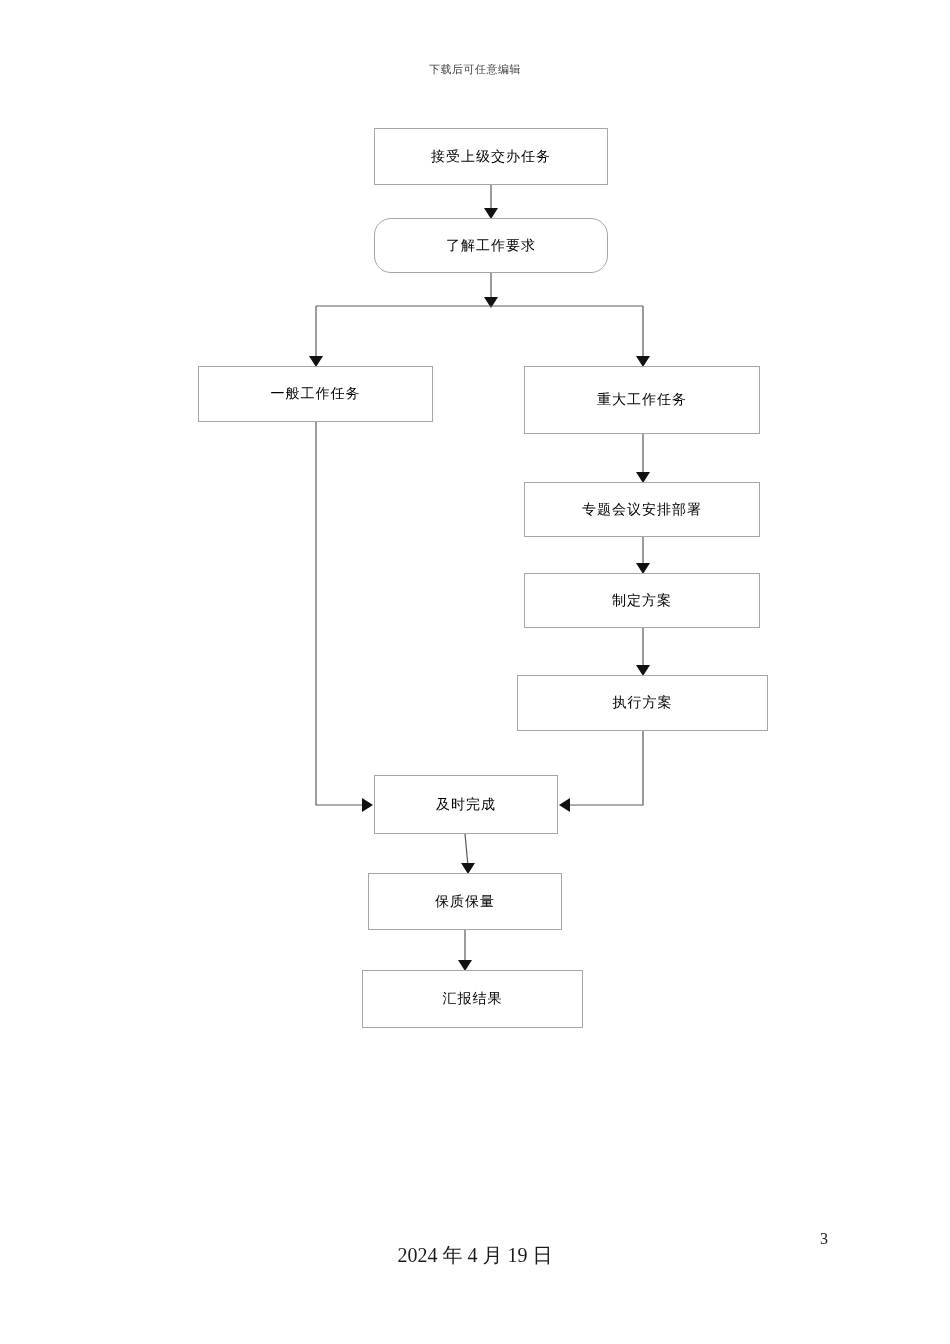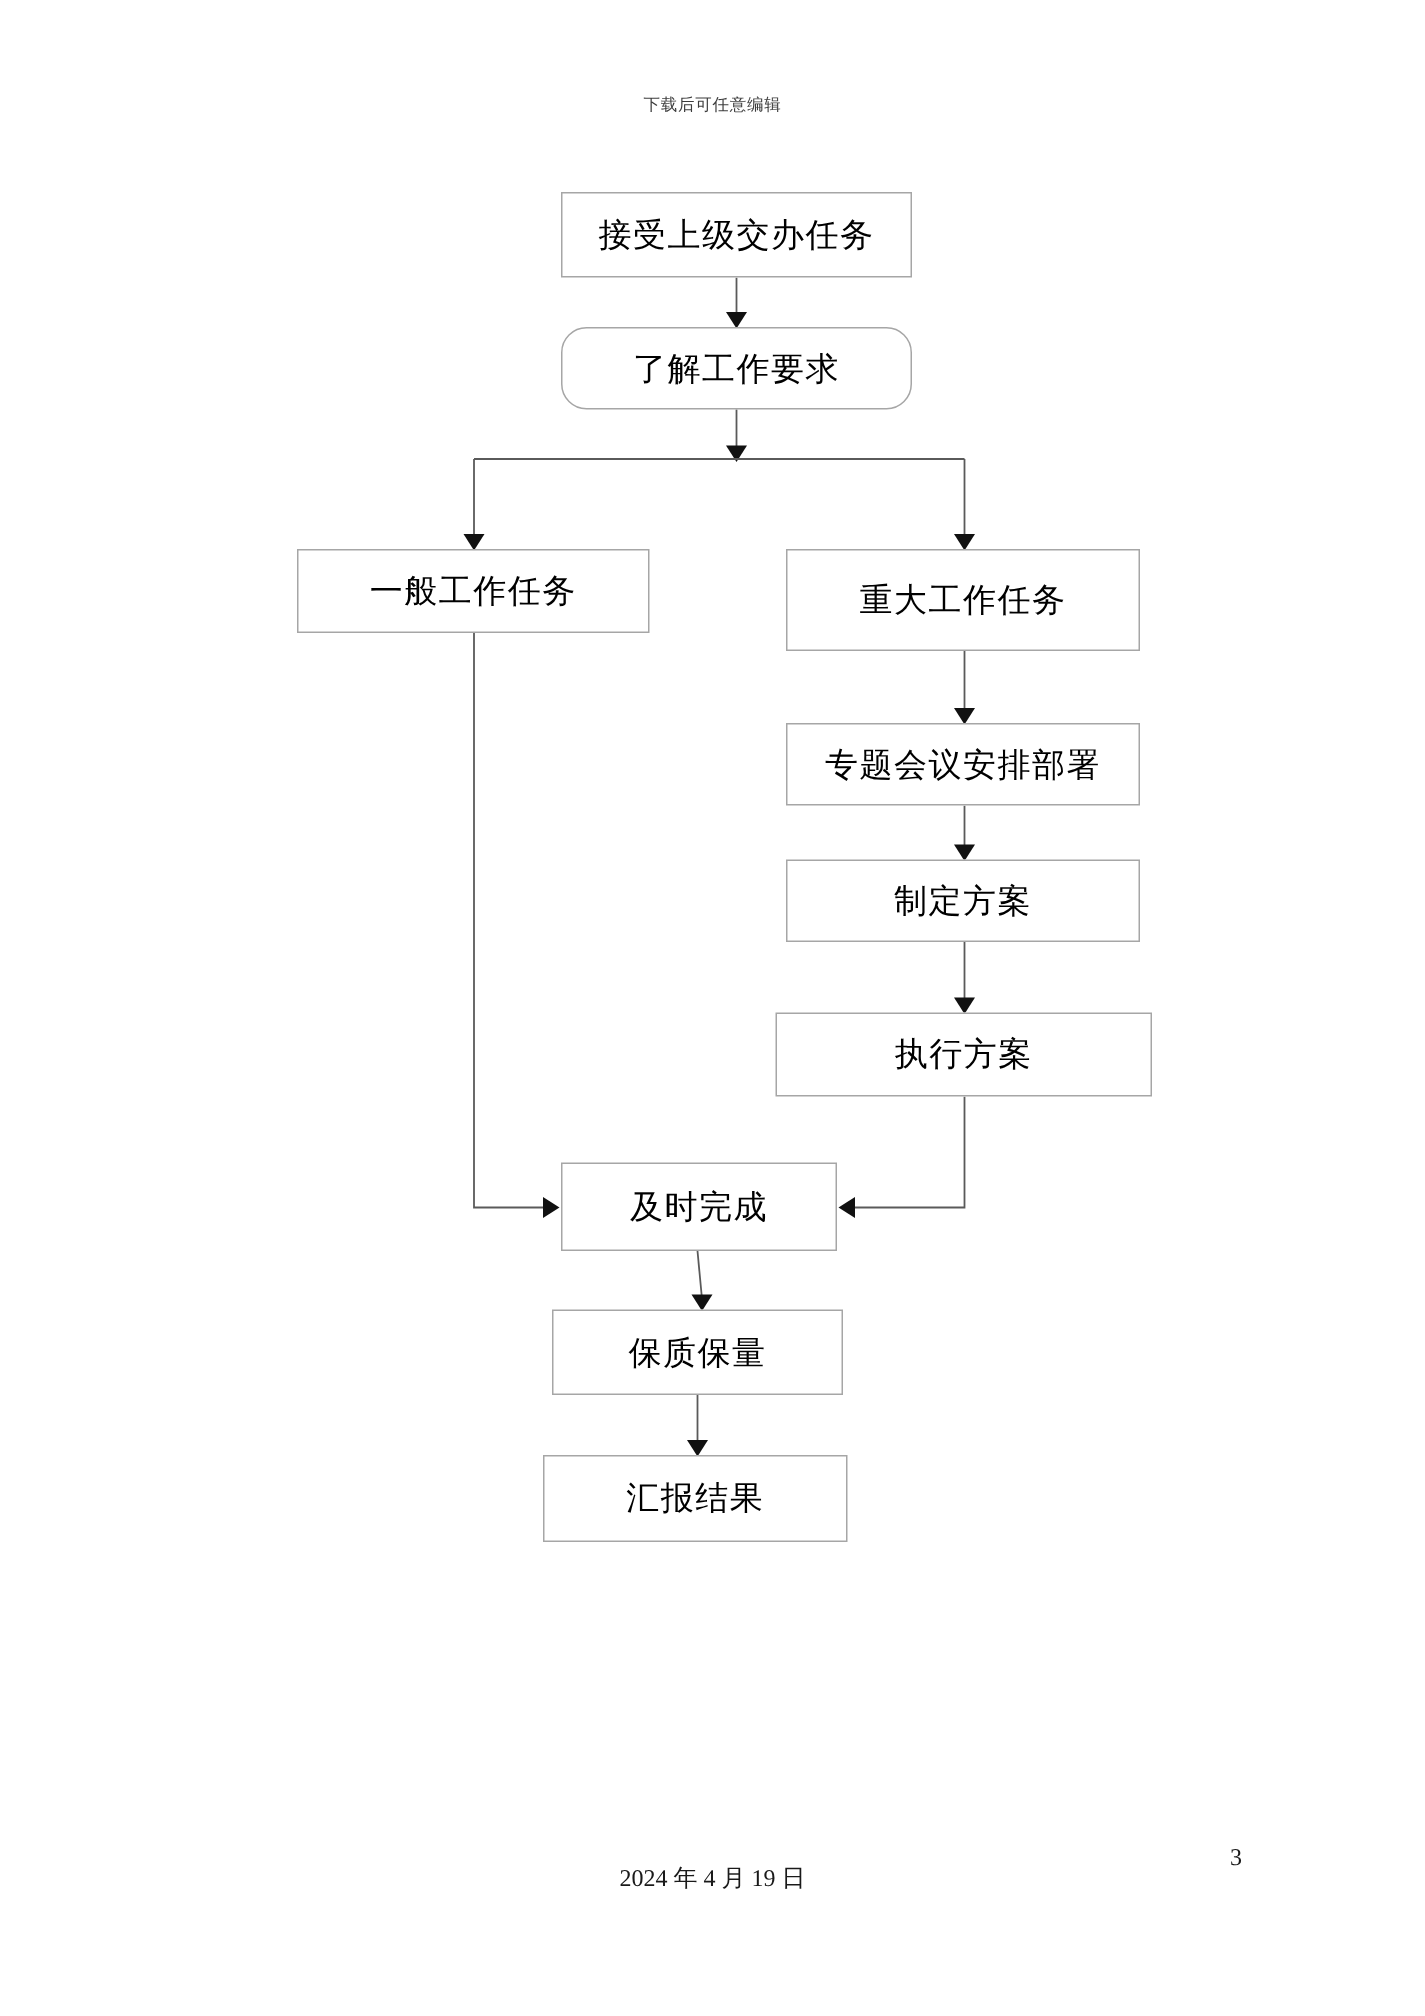--- a/index.html
+++ b/index.html
@@ -28,21 +28,21 @@
     color: #3c3c3c;
     letter-spacing: 0.5px;
   }
   .footer-date {
     position: absolute;
     left: 0;
     top: 1242px;
     width: 950px;
     text-align: center;
     font-family: "Liberation Serif", "DejaVu Serif", serif;
-    font-size: 16px;
+    font-size: 20px;
     color: #1a1a1a;
   }
   .footer-pagenum {
     position: absolute;
     left: 820px;
     top: 1230px;
     width: 30px;
     text-align: left;
     font-family: "Liberation Serif", "DejaVu Serif", serif;
     font-size: 16px;
@@ -56,21 +56,21 @@
   .node {
     position: absolute;
     box-sizing: border-box;
     border: 1px solid #a6a6a6;
     background: #ffffff;
     display: flex;
     align-items: center;
     justify-content: center;
     color: #000000;
     font-family: "DejaVu Sans", "Liberation Sans", sans-serif;
-    font-size: 22px;
+    font-size: 14px;
     font-weight: 400;
     letter-spacing: 1px;
     white-space: nowrap;
   }
 </style>
 </head>
 <body>
 
 <div class="page">
 
@@ -138,19 +138,19 @@
   <div class="node" style="left:524px; top:482px; width:236px; height:55px;">专题会议安排部署</div>
 
   <div class="node" style="left:524px; top:573px; width:236px; height:55px;">制定方案</div>
 
   <div class="node" style="left:517px; top:675px; width:251px; height:56px;">执行方案</div>
 
   <div class="node" style="left:374px; top:775px; width:184px; height:59px;">及时完成</div>
 
   <div class="node" style="left:368px; top:873px; width:194px; height:57px;">保质保量</div>
 
-  <div class="node" style="left:362px; top:970px; width:203px; height:58px;">汇报结果</div>
+  <div class="node" style="left:362px; top:970px; width:221px; height:58px;">汇报结果</div>
 
   <div class="footer-date">2024 年 4 月 19 日</div>
 
   <div class="footer-pagenum">3</div>
 
 </div>
 
 </body></html>

